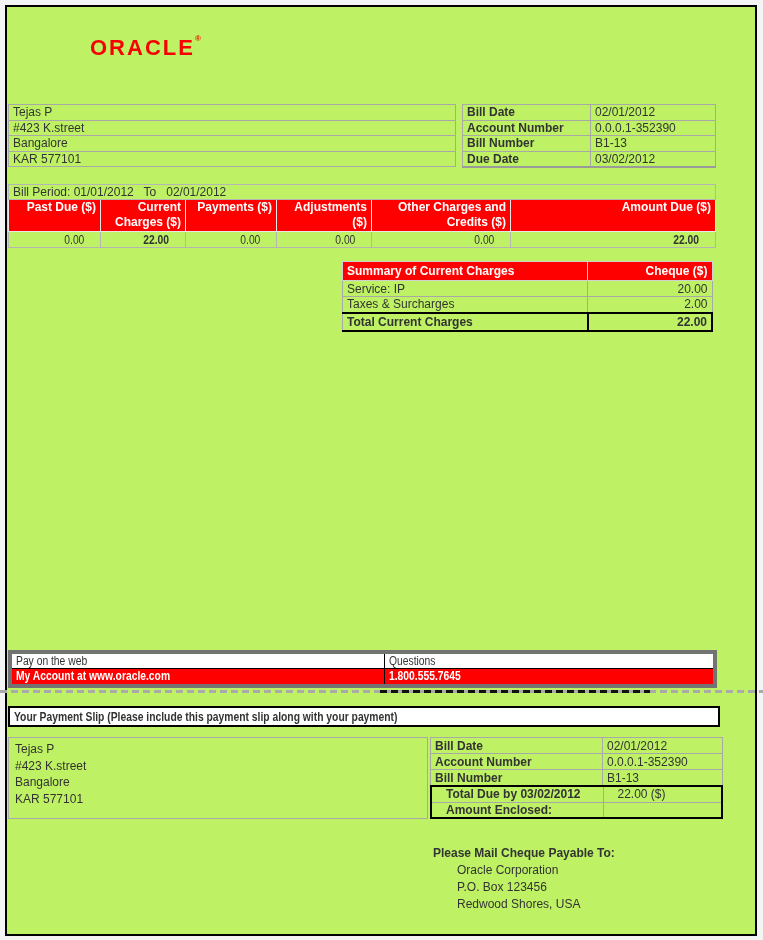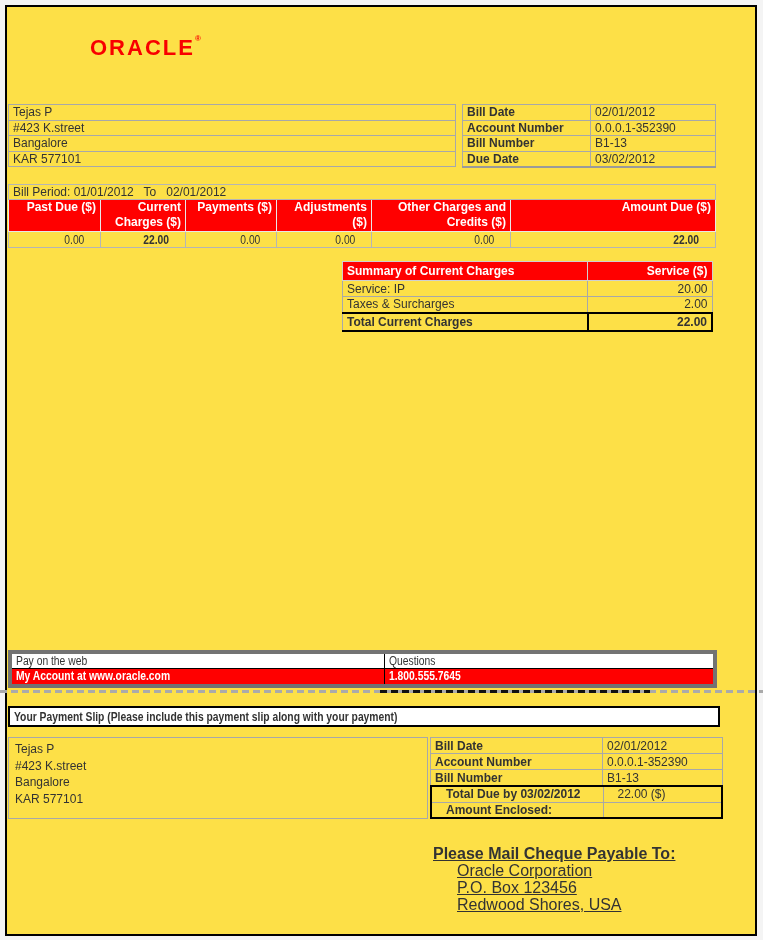--- a/index.html
+++ b/index.html
@@ -1,19 +1,19 @@
 <!DOCTYPE html>
 <html><head>
 <meta charset="utf-8">
 <style>
   * { margin:0; padding:0; box-sizing:border-box; }
   html,body { background:#f4f4f4; }
   body { font-family:"Liberation Sans","DejaVu Sans",sans-serif; color:#333; }
   .screen { position:relative; width:763px; height:940px; background:#f4f4f4; overflow:hidden; }
-  .page { position:absolute; left:5px; top:5px; width:752px; height:931px; background:#fde047; border:2px solid #000; }
+  .page { position:absolute; left:5px; top:5px; width:752px; height:931px; background:#bef264; border:2px solid #000; }
 
   .logo { position:absolute; left:83px; top:28px; font-size:22px; font-weight:bold; letter-spacing:2px; color:#f80000; }
   .logo .reg { font-size:8px; vertical-align:top; letter-spacing:0; position:relative; top:-1px; }
 
   table { border-collapse:collapse; table-layout:fixed; }
   td { font-size:12px; color:#333; overflow:hidden; white-space:nowrap; }
   .thin td { border:1px solid #a8a8a8; }
   .b { font-weight:bold; }
   .narrow { display:inline-block; transform:scaleX(0.86); transform-origin:0 50%; white-space:nowrap; }
 
@@ -54,21 +54,21 @@
   
   .slip-title { position:absolute; left:1px; top:699px; width:712px; height:21px; border:2px solid #000; font-size:12px; font-weight:bold; padding:2px 4px; background:#fff; }
   .slip-addr { position:absolute; left:1px; top:730px; width:420px; height:82px; border:1px solid #a8a8a8; padding:3px 6px; font-size:12px; line-height:16.5px; }
   .slip-table { position:absolute; left:423px; top:730px; width:293px; }
   .slip-table td { height:16px; padding:0 4px; }
   .slip-top td { border:1px solid #a8a8a8; }
   .slip-bottom { border:2px solid #000; }
   .slip-bottom td { height:16px; border:1px solid #a8a8a8;padding-left:14px; }
 
   
-  .cheque { position:absolute; left:426px; top:838px; font-size:16px; line-height:17px;text-decoration:underline; }
+  .cheque { position:absolute; left:426px; top:838px; font-size:12px; line-height:17px; }
   .cheque .line { margin-left:24px; }
 </style>
 </head>
 <body>
 
 <div class="screen">
   <div class="page">
 
     <div class="logo"><span>ORACLE</span><span class="reg">®</span></div>
 
@@ -147,21 +147,21 @@
       </table>
 
     <table class="summary-table">
       <colgroup>
           <col style="width:245px">
           <col>
         </colgroup>
       <tbody>
           <tr class="summary-head">
         <td><span>Summary of Current Charges</span></td>
-        <td class="amt"><span>Service ($)</span></td>
+        <td class="amt"><span>Cheque ($)</span></td>
       </tr>
       <tr>
         <td><span>Service: IP</span></td>
         <td class="amt"><span>20.00</span></td>
       </tr>
       <tr>
         <td><span>Taxes &amp; Surcharges</span></td>
         <td class="amt"><span>2.00</span></td>
       </tr>
       <tr class="summary-total">

